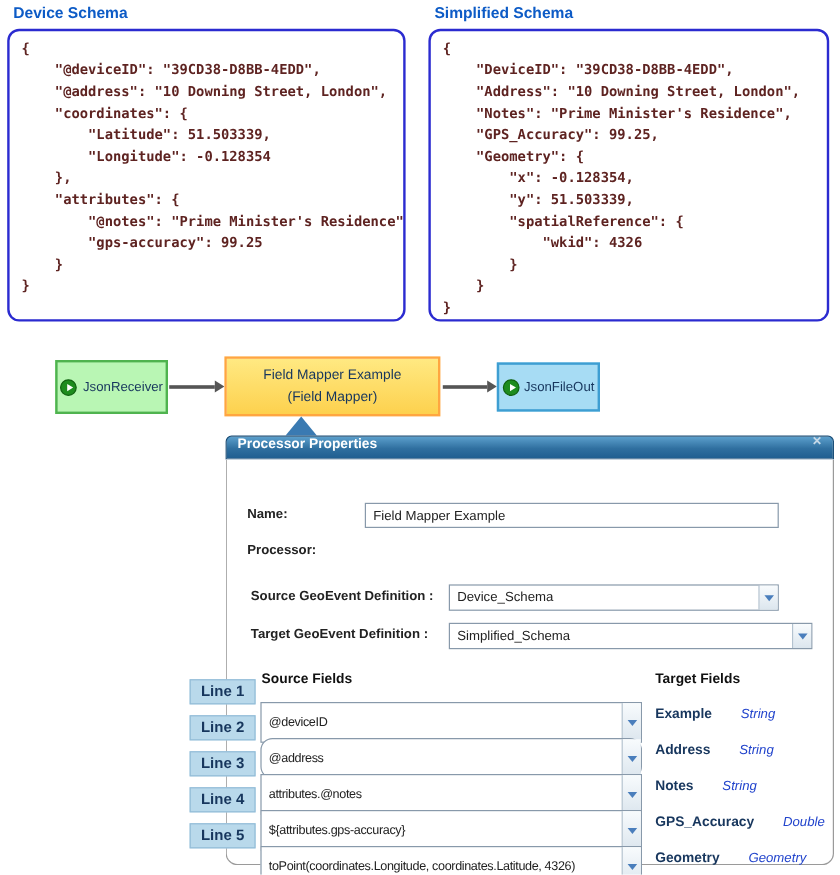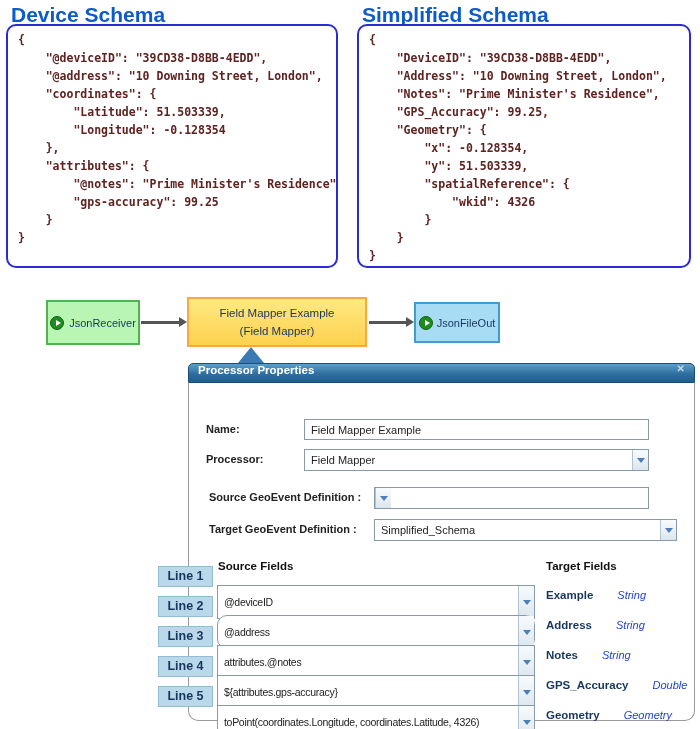--- a/index.html
+++ b/index.html
@@ -1,20 +1,20 @@
 <!DOCTYPE html>
 <html><head>
 <meta charset="utf-8">
 <style>
   * { box-sizing: border-box; margin: 0; padding: 0; }
   body { background: #ffffff; font-family: "Liberation Sans", sans-serif; }
   .canvas { position: relative; width: 700px; height: 729px; background: #fff; overflow: hidden; }
 
   
-  .schema-title { position: absolute; font-size: 21px; font-weight: bold; color: #0d5bc6; }
+  .schema-title { position: absolute; font-size: 13px; font-weight: bold; color: #0d5bc6; }
   .schema-box {
     position: absolute; background: #fff; border: 2px solid #2b2bd0; border-radius: 10px;
     font-family: "DejaVu Sans Mono", monospace; font-weight: bold; font-size: 11.5px;
     line-height: 18px; color: #5e2321; white-space: pre; padding: 5px 0 0 10px; overflow: hidden;
   }
   #device-box     { left: 6px;   top: 24px; width: 332px; height: 244px; }
   #simplified-box { left: 357px; top: 24px; width: 334px; height: 244px; }
   #device-title     { left: 11px;  top: 3px; }
   #simplified-title { left: 362px; top: 3px; }
 
@@ -155,29 +155,24 @@
     <div class="titlebar">
       <span>Processor Properties</span>
       <span class="close">✕</span>
     </div>
     <div class="dialog-body">
 
       <span class="dlg-label" id="lbl-name">Name:</span>
       <div class="text-input" id="input-name">Field Mapper Example</div>
 
       <span class="dlg-label" id="lbl-processor">Processor:</span>
-      <div class="combo" id="combo-processor">
-        <span class="combo-text">Field Mapper</span>
-        <span class="combo-btn">
-            <i class="tri"></i>
-          </span>
-      </div>
 
       <span class="dlg-label" id="lbl-sourcedef">Source GeoEvent Definition :</span>
       <div class="combo" id="combo-sourcedef">
+        <span class="combo-text">Device_Schema</span>
         <span class="combo-btn">
             <i class="tri"></i>
           </span>
       </div>
 
       <span class="dlg-label" id="lbl-targetdef">Target GeoEvent Definition :</span>
       <div class="combo" id="combo-targetdef">
         <span class="combo-text">Simplified_Schema</span>
         <span class="combo-btn">
             <i class="tri"></i>

